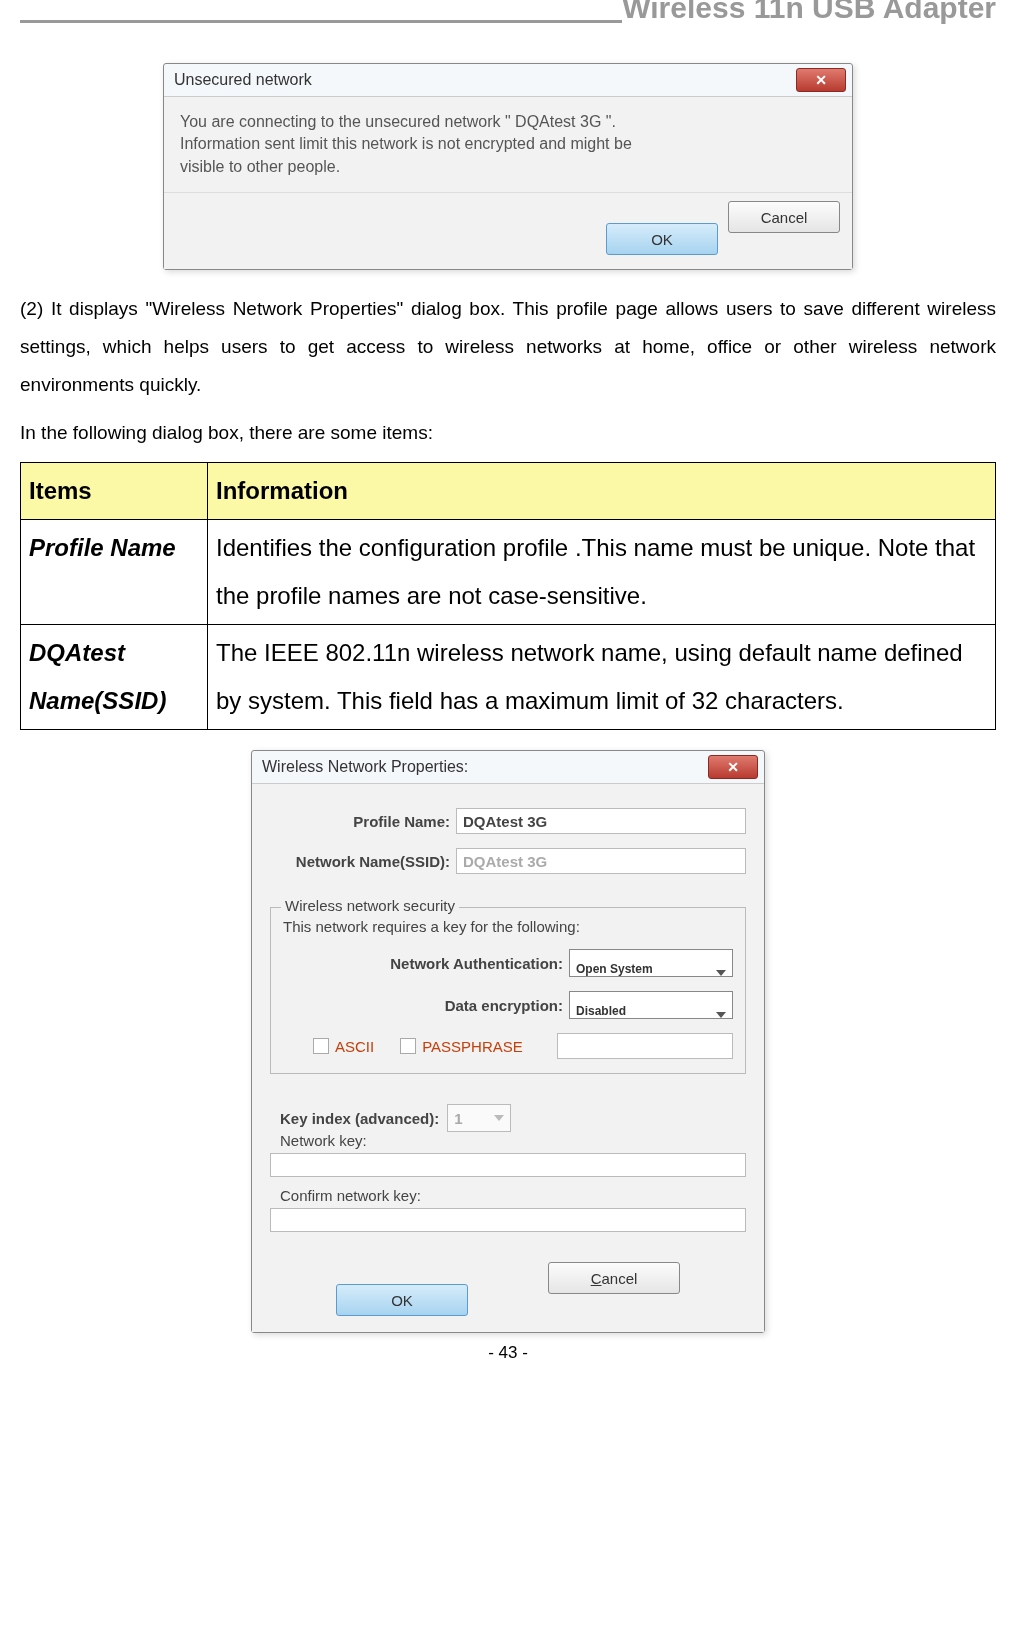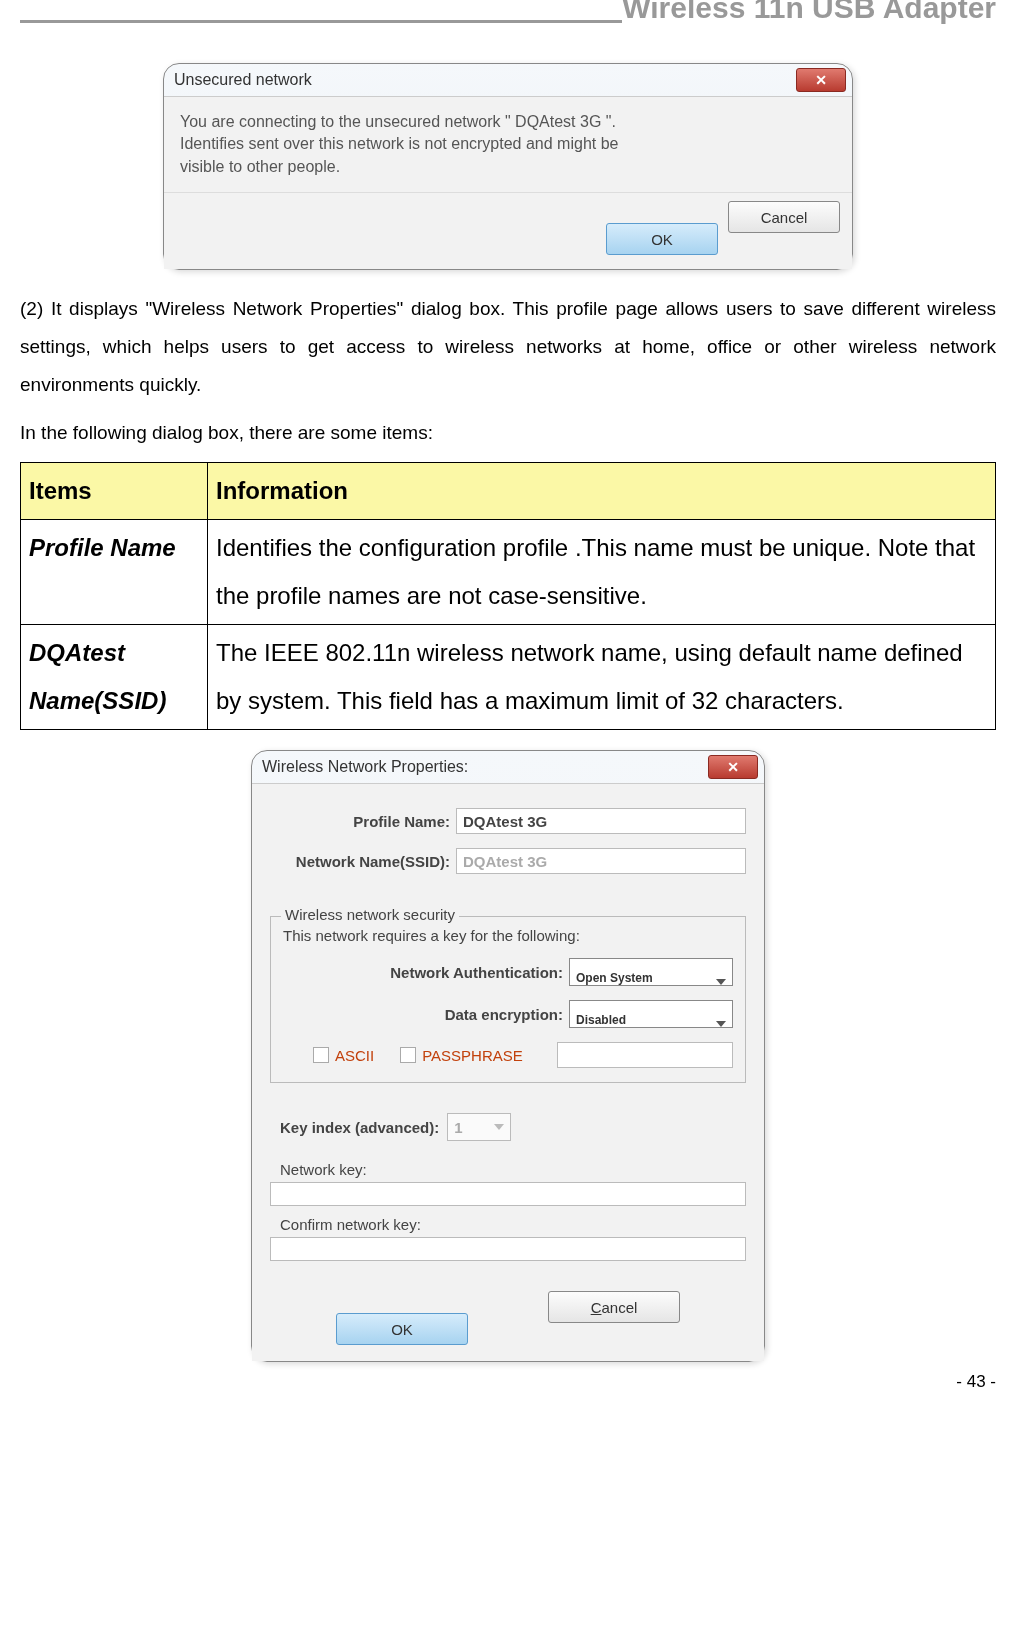--- a/index.html
+++ b/index.html
@@ -22,21 +22,21 @@
     right: 0;
     top: -32px;
     font-size: 30px;
     font-weight: bold;
     color: #999;
     background: #fff;
   }
   .dialog {
     background: linear-gradient(#f5f8fb, #eaf0f6);
     border: 1px solid #888;
-    border-radius: 16px;
+    border-radius: 3px;
     box-shadow: 2px 2px 6px rgba(0,0,0,0.15);
     margin: 40px auto 20px auto;
   }
   .dialog1 {
     width: 688px;
   }
   .dialog-titlebar {
     display: flex;
     align-items: center;
     justify-content: space-between;
@@ -153,21 +153,21 @@
     align-items: center;
   }
   .form-input.disabled {
     color: #aaa;
     background: #fff;
   }
   .fieldset {
     border: 1px solid #bbb;
     position: relative;
     padding: 10px 12px 14px 12px;
-    margin-top: 42px;
+    margin-top: 33px;
   }
   .fieldset-legend {
     position: absolute;
     top: -11px;
     left: 10px;
     background: #f2f2f2;
     padding: 0 4px;
     font-size: 15px;
     color: #444;
   }
@@ -235,21 +235,21 @@
     box-sizing: border-box;
   }
   .dialog2-actions {
     background: #f2f2f2;
     padding: 10px 0 16px 0;
     display: flex;
     justify-content: center;
     gap: 80px;
   }
   .page-num {
-    text-align: right;
+    text-align: center;
     font-size: 17px;
     margin-top: 6px;
     color: #000;
   }
   .underline { text-decoration: underline; }
   .section-text {
     font-size:15px;
     color:#444;
     margin-bottom:14px;
   }
@@ -269,21 +269,21 @@
 
   <div class="dialog dialog1">
     <div class="dialog-titlebar">
       <span>Unsecured network</span>
       <div class="close-btn">
         <span>✕</span>
       </div>
     </div>
     <div class="dialog-body">
       <div>You are connecting to the unsecured network " DQAtest  3G ".</div>
-      <div>Identifies sent over this network is not encrypted and might be</div>
+      <div>Information sent limit this network is not encrypted and might be</div>
       <div>visible to other people.</div>
     </div>
     <div class="dialog-actions">
       <div class="btn btn-primary">OK</div>
       <div class="btn">Cancel</div>
     </div>
   </div>
 
   <div class="body-text">(2) It displays "Wireless Network Properties" dialog box. This profile page allows users to save different wireless settings, which helps users to get access to wireless networks at home, office or other wireless network environments quickly.</div>
   <div class="body-text">In the following dialog box, there are some items:</div>
@@ -346,21 +346,21 @@
           </div>
           <div class="chk-row">
             <div class="chk"></div>
             <span>PASSPHRASE</span>
           </div>
           <div class="pass-input"></div>
         </div>
       </div>
 
       <div style="margin-top:30px">
-        <div class="form-row" style="margin-bottom:20px">
+        <div class="form-row" style="margin-bottom:0">
           <span class="label2">Key index (advanced):</span>
           <div class="small-dropdown" style="margin-left:8px">
             <span>1</span>
             <span class="caret" style="border-top-color:#bbb"></span>
           </div>
         </div>
         <div class="label2">Network key:</div>
         <div class="full-input"></div>
         <div class="label2">Confirm network key:</div>
         <div class="full-input"></div>

